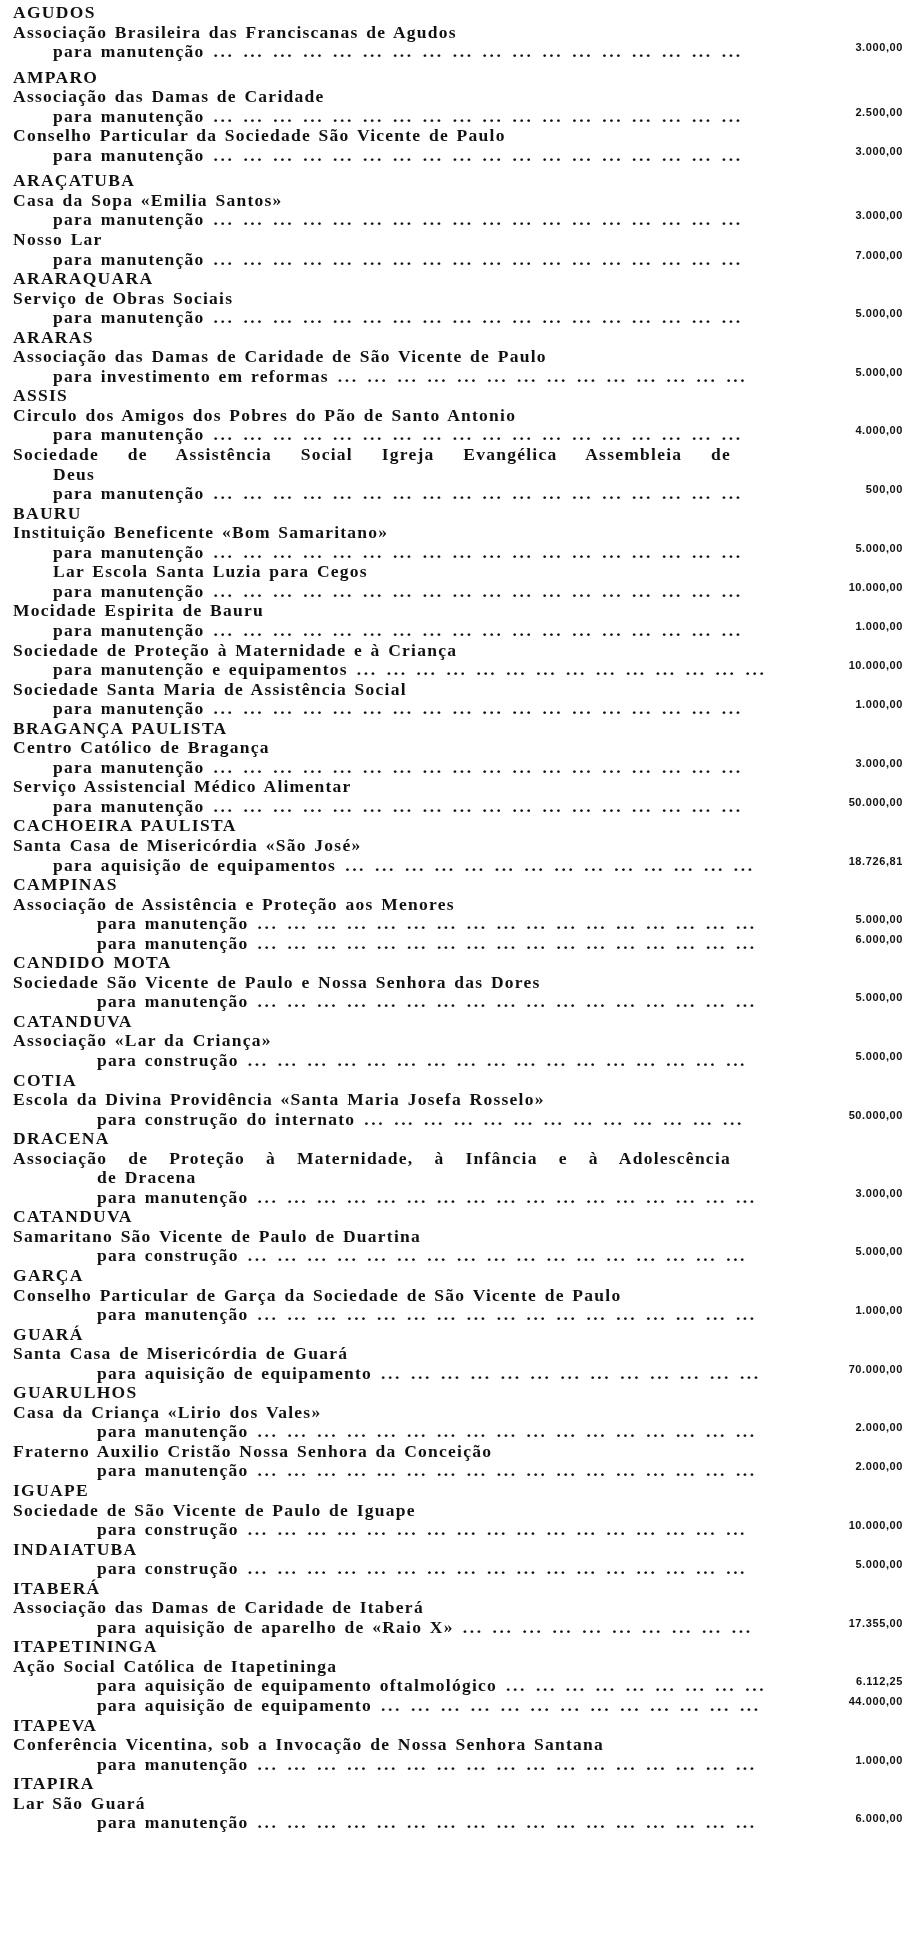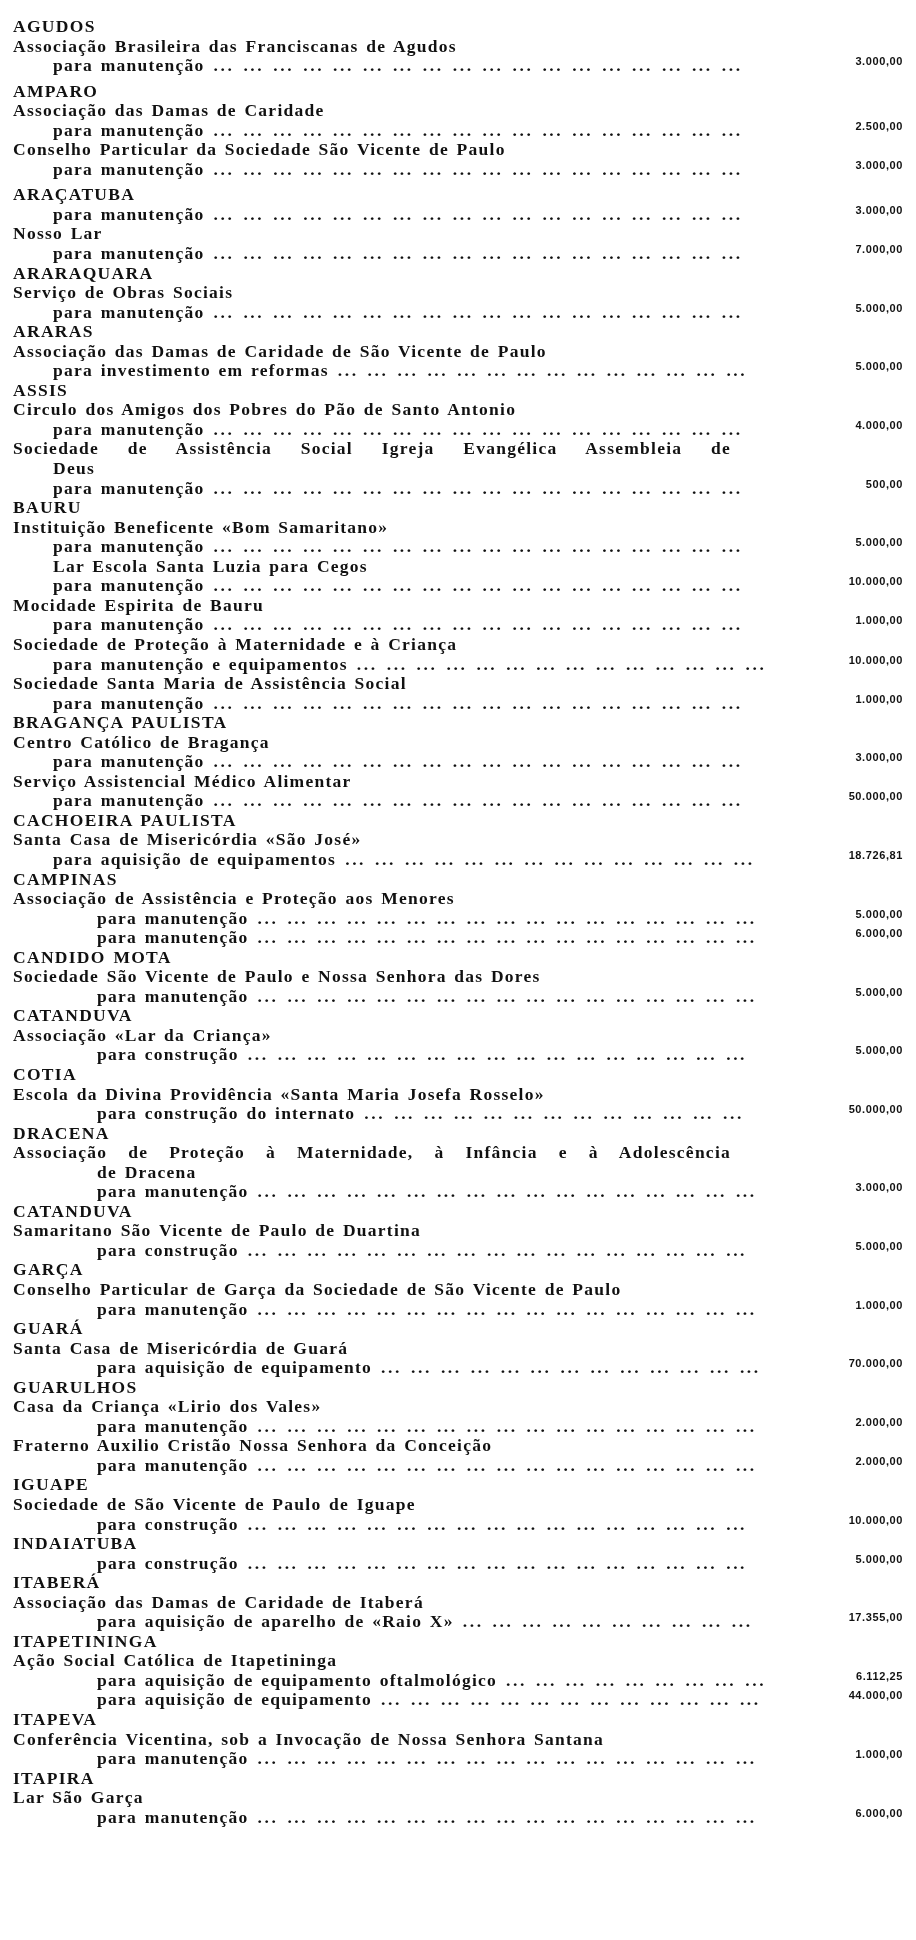--- a/index.html
+++ b/index.html
@@ -1,21 +1,21 @@
 <!DOCTYPE html>
 <html><head>
 <meta charset="utf-8">
 <style>
   html, body { margin: 0; padding: 0; background: #ffffff; }
   body {
     width: 916px; height: 1940px; overflow: hidden; position: relative;
     font-family: "Liberation Serif", "DejaVu Serif", serif;
     color: #111111;
   }
-  #doc { position: absolute; left: 13px; top: 17px; width: 890px; }
+  #doc { position: absolute; left: 13px; top: 3px; width: 890px; }
   .line {
     position: relative; height: 19.55px; line-height: 19.55px;
     font-size: 17.5px; font-weight: bold; white-space: nowrap;
     letter-spacing: 1.25px; word-spacing: 2px;
   }
   .city { letter-spacing: 1.3px; }
   .ind1 { padding-left: 40px; }
   .ind2 { padding-left: 84px; }
   .leader { letter-spacing: 2.6px; font-weight: bold; }
   .amount {
@@ -34,20 +34,21 @@
     <div class="line"><span>Associação Brasileira das Franciscanas de Agudos</span></div>
     <div class="line ind1"><span>para manutenção</span><span class="leader"> ... ... ... ... ... ... ... ... ... ... ... ... ... ... ... ... ... ... </span><span class="amount">3.000,00</span></div>
     <div class="gap"></div>
     <div class="line city">AMPARO</div>
     <div class="line"><span>Associação das Damas de Caridade</span></div>
     <div class="line ind1"><span>para manutenção</span><span class="leader"> ... ... ... ... ... ... ... ... ... ... ... ... ... ... ... ... ... ... </span><span class="amount">2.500,00</span></div>
     <div class="line"><span>Conselho Particular da Sociedade São Vicente de Paulo</span></div>
     <div class="line ind1"><span>para manutenção</span><span class="leader"> ... ... ... ... ... ... ... ... ... ... ... ... ... ... ... ... ... ... </span><span class="amount">3.000,00</span></div>
     <div class="gap"></div>
     <div class="line city">ARAÇATUBA</div>
+    <div class="line"><span>Casa da Sopa «Emilia Santos»</span></div>
     <div class="line ind1"><span>para manutenção</span><span class="leader"> ... ... ... ... ... ... ... ... ... ... ... ... ... ... ... ... ... ... </span><span class="amount">3.000,00</span></div>
     <div class="line"><span>Nosso Lar</span></div>
     <div class="line ind1"><span>para manutenção</span><span class="leader"> ... ... ... ... ... ... ... ... ... ... ... ... ... ... ... ... ... ... </span><span class="amount">7.000,00</span></div>
     <div class="line city">ARARAQUARA</div>
     <div class="line"><span>Serviço de Obras Sociais</span></div>
     <div class="line ind1"><span>para manutenção</span><span class="leader"> ... ... ... ... ... ... ... ... ... ... ... ... ... ... ... ... ... ... </span><span class="amount">5.000,00</span></div>
     <div class="line city">ARARAS</div>
     <div class="line"><span>Associação das Damas de Caridade de São Vicente de Paulo</span></div>
     <div class="line ind1"><span>para investimento em reformas</span><span class="leader"> ... ... ... ... ... ... ... ... ... ... ... ... ... ... </span><span class="amount">5.000,00</span></div>
     <div class="line city">ASSIS</div>
@@ -115,15 +116,15 @@
     <div class="line"><span>Associação das Damas de Caridade de Itaberá</span></div>
     <div class="line ind2"><span>para aquisição de aparelho de «Raio X»</span><span class="leader"> ... ... ... ... ... ... ... ... ... ... </span><span class="amount">17.355,00</span></div>
     <div class="line city">ITAPETININGA</div>
     <div class="line"><span>Ação Social Católica de Itapetininga</span></div>
     <div class="line ind2"><span>para aquisição de equipamento oftalmológico</span><span class="leader"> ... ... ... ... ... ... ... ... ... </span><span class="amount">6.112,25</span></div>
     <div class="line ind2"><span>para aquisição de equipamento</span><span class="leader"> ... ... ... ... ... ... ... ... ... ... ... ... ... </span><span class="amount">44.000,00</span></div>
     <div class="line city">ITAPEVA</div>
     <div class="line"><span>Conferência Vicentina, sob a Invocação de Nossa Senhora Santana</span></div>
     <div class="line ind2"><span>para manutenção</span><span class="leader"> ... ... ... ... ... ... ... ... ... ... ... ... ... ... ... ... ... </span><span class="amount">1.000,00</span></div>
     <div class="line city">ITAPIRA</div>
-    <div class="line"><span>Lar São Garça</span></div>
+    <div class="line"><span>Lar São Guará</span></div>
     <div class="line ind2"><span>para manutenção</span><span class="leader"> ... ... ... ... ... ... ... ... ... ... ... ... ... ... ... ... ... </span><span class="amount">6.000,00</span></div>
   </div>
 
 </body></html>

